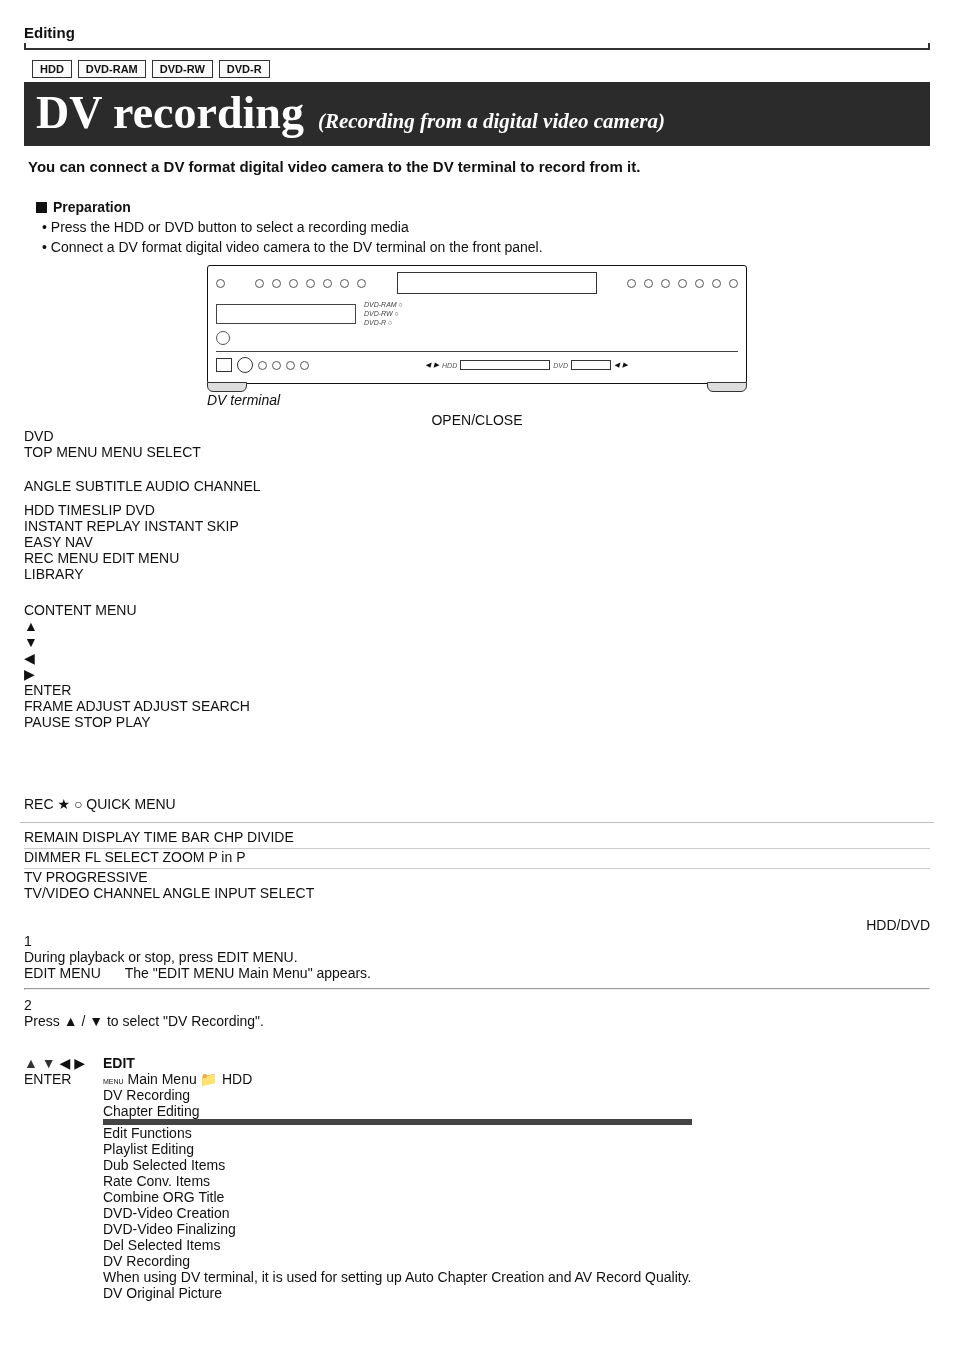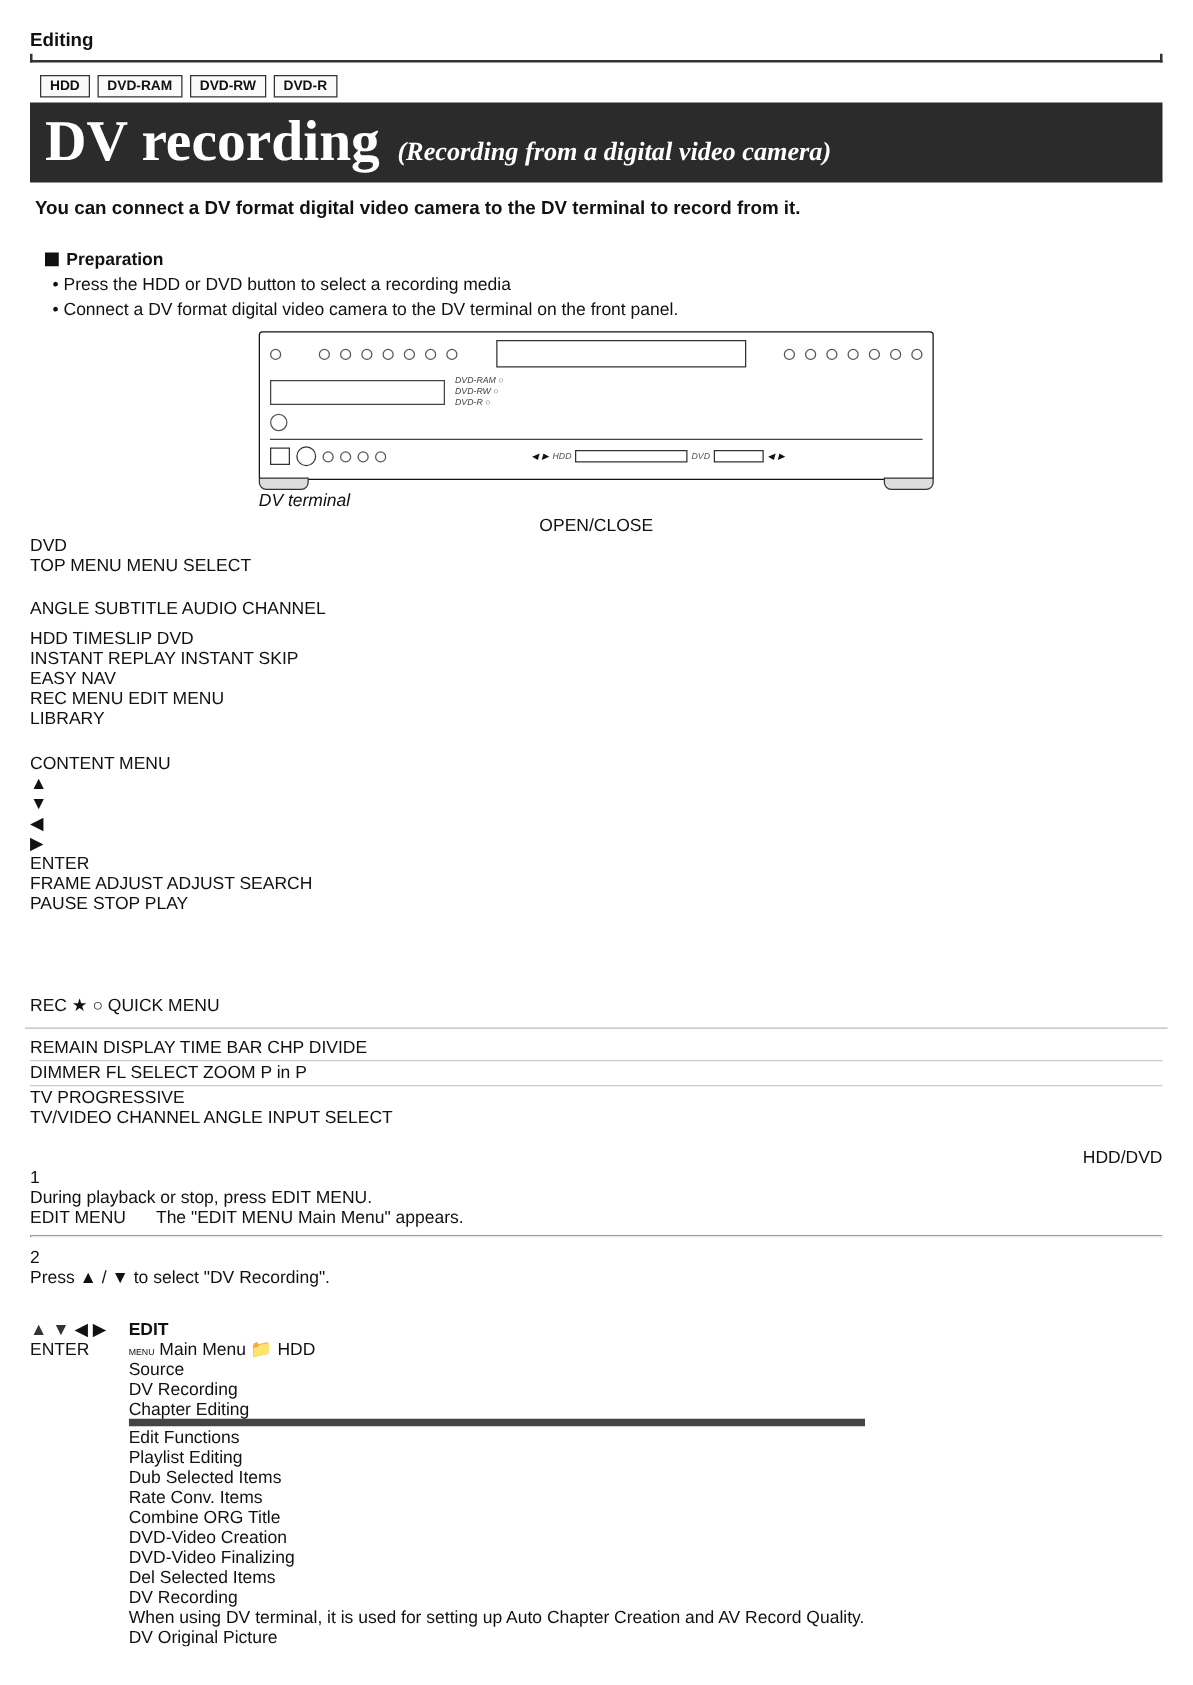--- a/index.html
+++ b/index.html
@@ -457,21 +457,20 @@
             <div class="ctr">ENTER</div>
           </div>
           <div>
             <div class="osd">
               <div class="osd-title-bar">
                 <span><b><span>EDIT</span></b><br><span style="font-size:7px;">MENU</span> <span>Main Menu</span></span>
                 <span>📁 <span>HDD</span></span>
               </div>
               <div style="overflow:hidden;">
                 <div class="osd-menu-list">
-                  <div class="hdr">Source</div>
                   <div class="sel">DV Recording</div>
                   <div>Chapter Editing</div>
                   <div style="background:#444;height:6px;"></div>
                   <div class="hdr">Edit Functions</div>
                   <div>Playlist Editing</div>
                   <div>Dub Selected Items</div>
                   <div>Rate Conv. Items</div>
                   <div>Combine ORG Title</div>
                   <div>DVD-Video Creation</div>
                   <div>DVD-Video Finalizing</div>

